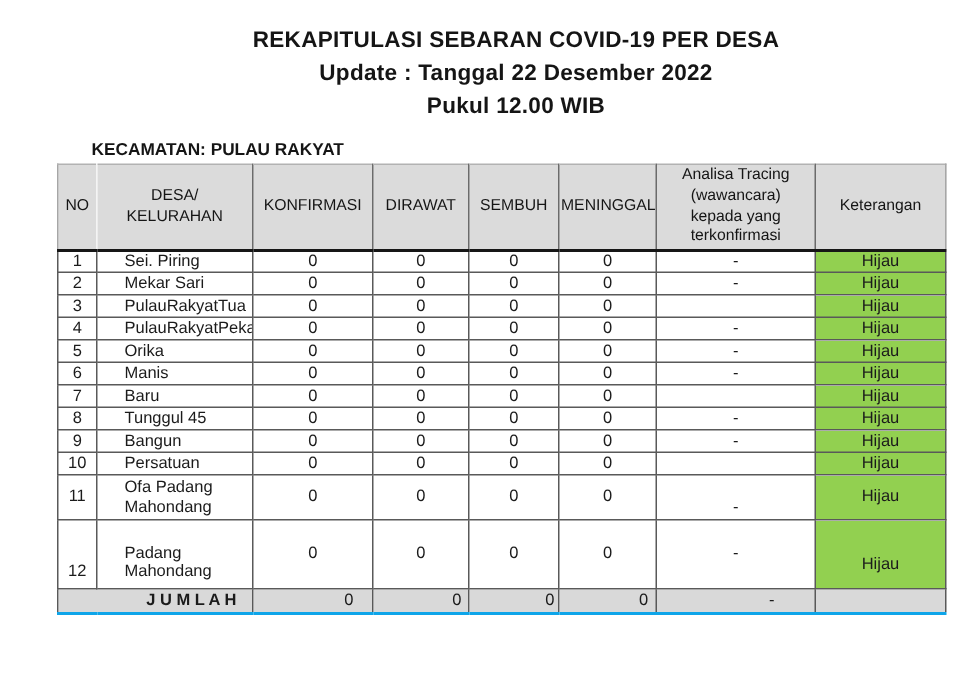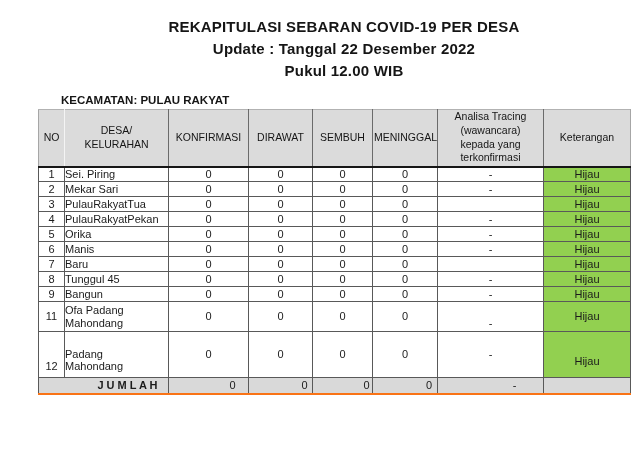--- a/index.html
+++ b/index.html
@@ -59,31 +59,31 @@
   tbody tr.row-12 { height: 46px; }
   td {
     font-size: 11px; color: #1b1b1b;
     text-align: center; vertical-align: middle;
     border: 1px solid #595959;
     padding: 0;
     line-height: 1.15;
     white-space: pre-line;
     overflow: hidden;
   }
-  td.cell-name { text-align: left; padding-left: 0; }
+  td.cell-name { text-align: left; padding-left: 18px; }
   td.cell-keterangan.green { background: var(--status-green, #92D050); }
   tr.row-11 td.cell-tracing { vertical-align: bottom; padding-bottom: 1px; }
   tr.row-12 td.cell-no,
   tr.row-12 td.cell-name { vertical-align: bottom; padding-bottom: 4px; }
   tr.row-12 td.cell-keterangan { vertical-align: bottom; padding-bottom: 9px; }
 
   tfoot tr { height: 16px; }
   tfoot td {
     background: var(--total-bg, #D9D9D9);
-    border-bottom: 2px solid #f97316;
+    border-bottom: 2px solid #0ea5e9;
     padding-left: 48px;
   }
   td.cell-total-label {
     font-weight: bold; text-align: center; font-size: 11px;
   }
 </style>
 </head>
 <body>
 
 <div class="page">
@@ -206,20 +206,30 @@
         <tr class="row-9">
           <td class="cell-no">9</td>
           <td class="cell-name">Bangun</td>
           <td class="cell-konfirmasi">0</td>
           <td class="cell-dirawat">0</td>
           <td class="cell-sembuh">0</td>
           <td class="cell-meninggal">0</td>
           <td class="cell-tracing">-</td>
           <td class="cell-keterangan green">Hijau</td>
         </tr>
+        <tr class="row-10">
+          <td class="cell-no">10</td>
+          <td class="cell-name">Persatuan</td>
+          <td class="cell-konfirmasi">0</td>
+          <td class="cell-dirawat">0</td>
+          <td class="cell-sembuh">0</td>
+          <td class="cell-meninggal">0</td>
+          <td class="cell-tracing"></td>
+          <td class="cell-keterangan green">Hijau</td>
+        </tr>
         <tr class="row-11">
           <td class="cell-no">11</td>
           <td class="cell-name">Ofa Padang
 Mahondang</td>
           <td class="cell-konfirmasi">0</td>
           <td class="cell-dirawat">0</td>
           <td class="cell-sembuh">0</td>
           <td class="cell-meninggal">0</td>
           <td class="cell-tracing">-</td>
           <td class="cell-keterangan green">Hijau</td>

